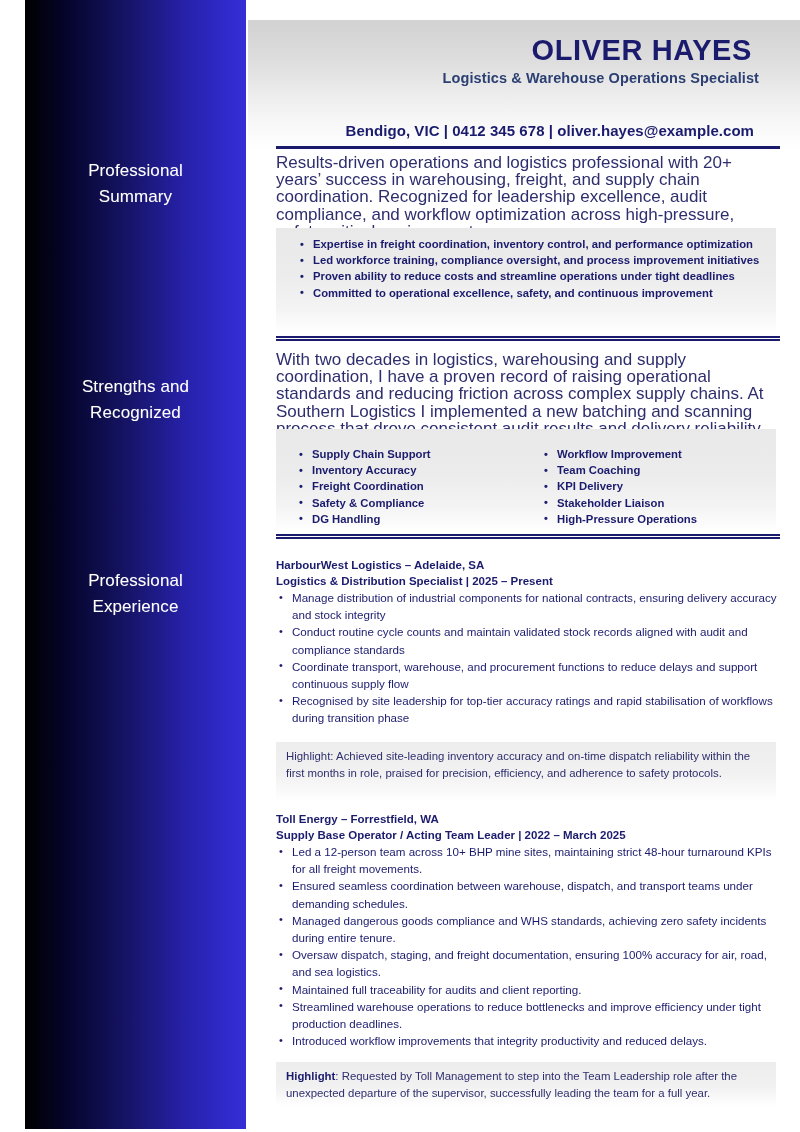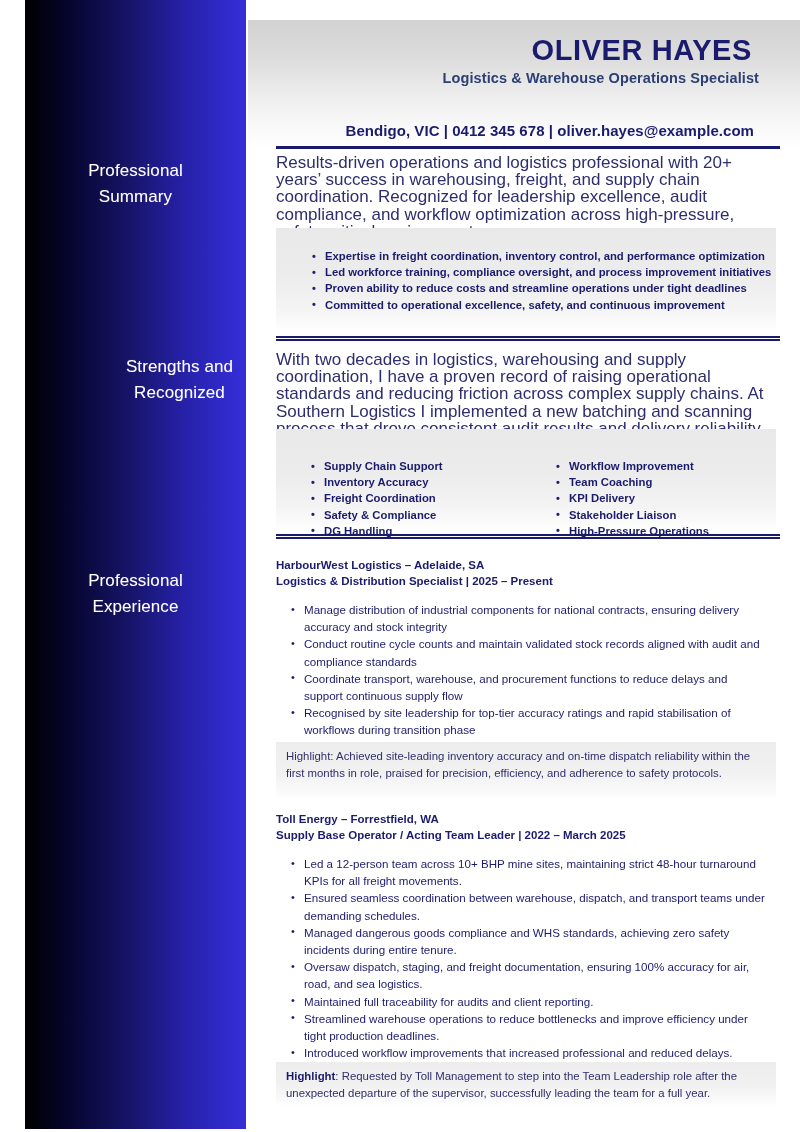--- a/index.html
+++ b/index.html
@@ -41,21 +41,21 @@
     width: 221px;
     text-align: center;
     color: #ffffff;
     font-size: 17px;
     line-height: 25.5px;
     font-weight: 400;
     letter-spacing: 0.1px;
     text-shadow: 0 0 1px rgba(255,255,255,0.25);
   }
   .sh-summary    { top: 158px; }
-  .sh-strengths  { top: 354px; margin-left: 44px; }
+  .sh-strengths  { top: 374px; }
   .sh-experience { top: 568px; }
 
   
   .header-band {
     position: absolute;
     left: 248px;
     top: 20px;
     width: 552px;
     height: 130px;
     background: linear-gradient(to bottom,
@@ -155,21 +155,21 @@
   }
   .gb-summary   { top: 228px; height: 104px; }
   .gb-skills    { top: 429px; height: 101px; }
   .gb-hl1       { top: 742px; height: 58px;
                   background: linear-gradient(to bottom,#ededed 0%,#f1f1f1 55%,#fafafa 85%,#ffffff 100%); }
   .gb-hl2       { top: 1062px; height: 44px;
                   background: linear-gradient(to bottom,#ededed 0%,#f1f1f1 55%,#fafafa 85%,#ffffff 100%); }
 
   ul.bullets {
     list-style: none;
-    margin: 12px;
+    margin: 0;
     padding: 0;
   }
   ul.bullets > li {
     position: relative;
     padding-left: 16px;
     color: #1b1b6e;
   }
   ul.bullets > li::before {
     content: "\2022";
     position: absolute;
@@ -329,21 +329,21 @@
     <div class="job-block jb-2">
       <div class="job-company">Toll Energy – Forrestfield, WA</div>
       <div class="job-role">Supply Base Operator / Acting Team Leader | 2022 – March 2025</div>
       <ul class="bullets job-bullets">
         <li>Led a 12-person team across 10+ BHP mine sites, maintaining strict 48-hour turnaround KPIs for all freight movements.</li>
         <li>Ensured seamless coordination between warehouse, dispatch, and transport teams under demanding schedules.</li>
         <li>Managed dangerous goods compliance and WHS standards, achieving zero safety incidents during entire tenure.</li>
         <li>Oversaw dispatch, staging, and freight documentation, ensuring 100% accuracy for air, road, and sea logistics.</li>
         <li>Maintained full traceability for audits and client reporting.</li>
         <li>Streamlined warehouse operations to reduce bottlenecks and improve efficiency under tight production deadlines.</li>
-        <li>Introduced workflow improvements that increased professional and reduced delays.</li>
+        <li>Introduced workflow improvements that integrity productivity and reduced delays.</li>
       </ul>
     </div>
 
     <div class="greybox gb-hl2"></div>
     <div class="hl-text hl-2">
       <span class="hl-lead-bold">Highlight</span><span>: Requested by Toll Management to step into the Team Leadership role after the unexpected departure of the supervisor, successfully leading the team for a full year.</span>
     </div>
 
   </div>
 </div>

